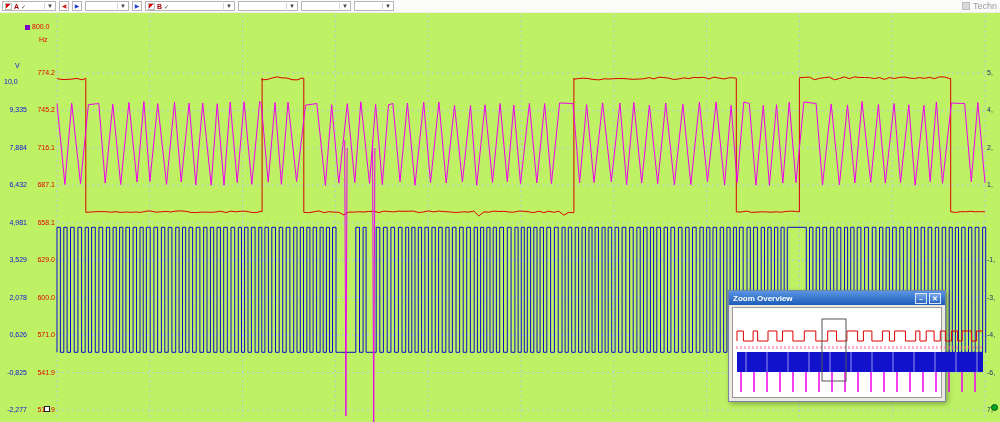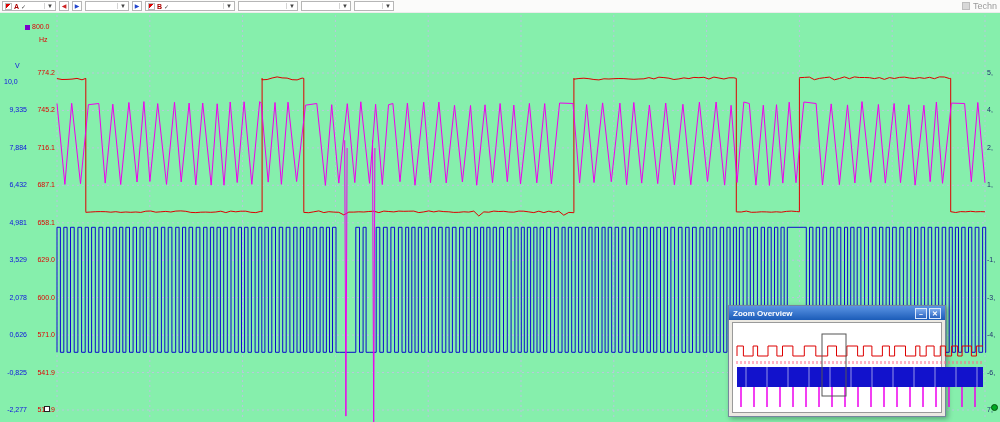--- a/index.html
+++ b/index.html
@@ -1,18 +1,18 @@
 <!DOCTYPE html>
 <html><head>
 <meta charset="utf-8">
 <style>
   *{margin:0;padding:0;box-sizing:border-box}
   html,body{width:1000px;height:422px;overflow:hidden;background:#fff;
     font-family:"Liberation Sans",sans-serif}
-  .screen{position:relative;width:1000px;height:422px;background:#86efac}
+  .screen{position:relative;width:1000px;height:422px;background:#bef264}
 
   
   .toolbar{position:absolute;left:0;top:0;right:0;height:13px;background:#fbfbfa;
     border-bottom:1px solid #ececec;display:flex;align-items:center;gap:3px;
     padding:1px 2px;font-size:7px;z-index:5}
   .combo{background:#fff;border:1px solid #b6b6b6;height:10px;display:flex;
     align-items:center;gap:2px;padding:0 2px;color:#222;white-space:nowrap}
   .combo .arr{font-size:6px;color:#444;border-left:1px solid #d4d4d4;padding-left:2px;margin-left:auto}
   .chan-swatch{width:7px;height:7px;border:1px solid #bbb;
     background:linear-gradient(135deg,#dd0000 42%,#fff 42%)}
@@ -38,21 +38,21 @@
   .rlab{position:absolute;left:987px;width:13px;font-size:7px;line-height:8px;
     color:#203070;z-index:3;overflow:hidden;white-space:nowrap}
   .swatch-purple{position:absolute;left:25px;top:25px;width:5px;height:5px;
     background:#7a00cc;z-index:3}
   .axis-handle{position:absolute;left:44px;top:406px;width:6px;height:6px;
     background:#fff;border:1px solid #222;z-index:3}
   .trigger-dot{position:absolute;left:991px;top:404px;width:7px;height:7px;
     border-radius:50%;background:#00a822;border:1px solid #045510;z-index:3}
 
   
-  .zoomwin{position:absolute;left:728px;top:305px;width:218px;height:112px;
+  .zoomwin{position:absolute;left:728px;top:290px;width:218px;height:112px;
     background:#ece9e2;border:1px solid #76869e;box-shadow:2px 2px 5px rgba(0,0,0,.3);z-index:10}
   .ztitle{height:14px;background:linear-gradient(#5a94e4,#1c5cb8);color:#fff;
     font-size:8px;font-weight:bold;display:flex;align-items:center;padding:0 4px;gap:2px}
   .ztitle span.ttl{flex:1}
   .zbtn{width:12px;height:11px;background:linear-gradient(#7cabee,#2a64c0);
     border:1px solid #dce8fa;color:#fff;font-size:7px;line-height:9px;text-align:center}
   .zbody{position:absolute;left:3px;right:3px;top:16px;bottom:3px;background:#fff;
     border:1px solid #9a9a9a}
   .zbody svg{position:absolute;left:0;top:0}
 </style>

